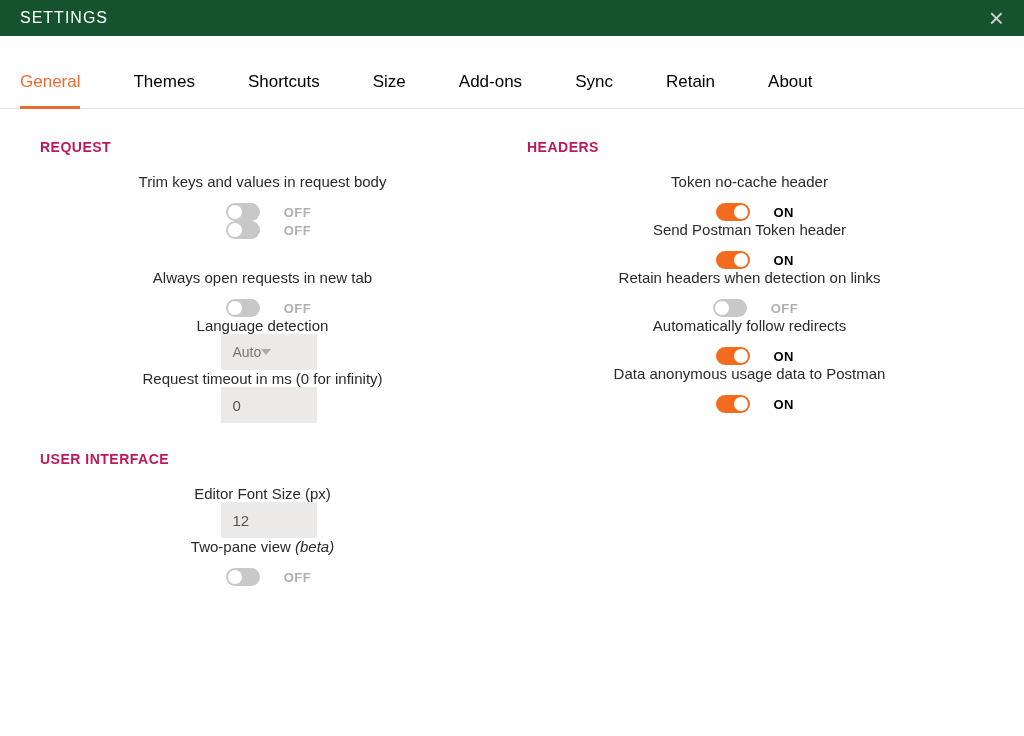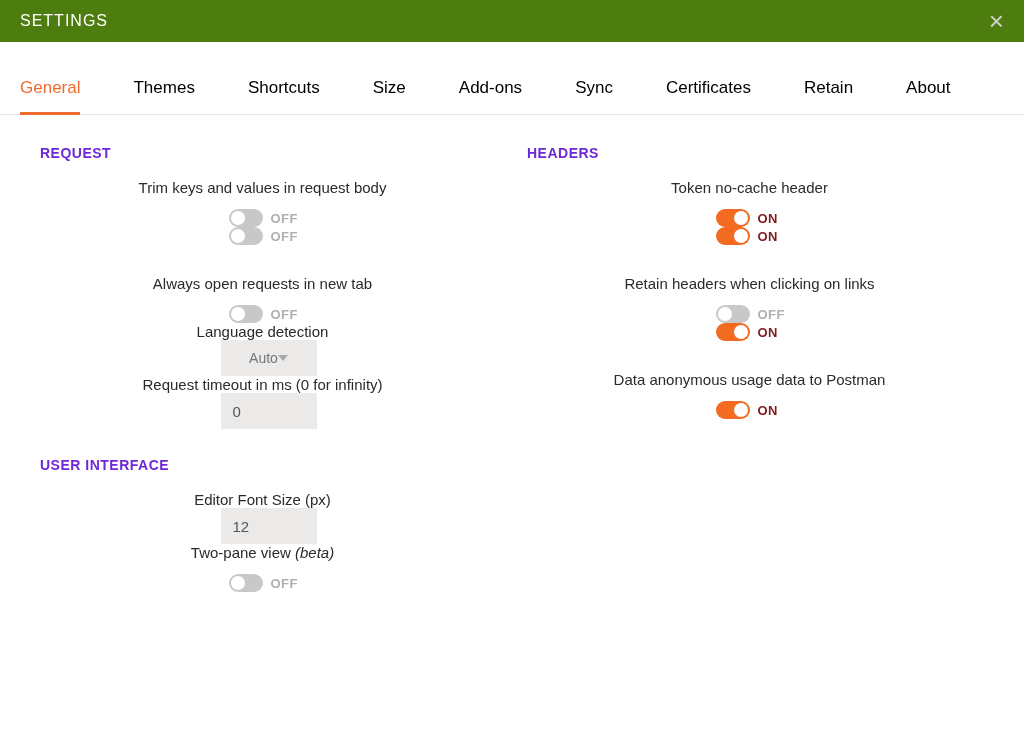--- a/index.html
+++ b/index.html
@@ -5,23 +5,23 @@
   * { box-sizing: border-box; margin: 0; padding: 0; }
   body {
     font-family: "Helvetica Neue", Helvetica, Arial, sans-serif;
     background: #fff;
     width: 1024px;
     height: 736px;
     overflow: hidden;
     color: #333;
   }
   .titlebar {
-    background: #4d7c0f;
+    background: #14532d;
     color: #fff;
-    height: 42px;
+    height: 36px;
     display: flex;
     align-items: center;
     justify-content: space-between;
     padding: 0 20px;
   }
   .titlebar .title {
     font-size: 16px;
     letter-spacing: 1px;
     font-weight: 400;
   }
@@ -55,21 +55,21 @@
     padding: 30px 40px 0 40px;
     gap: 30px;
   }
   .column {
     flex: 1;
   }
   .section-title {
     font-size: 14px;
     font-weight: 700;
     letter-spacing: 0.5px;
-    color: #6d28d9;
+    color: #be185d;
     margin-bottom: 18px;
   }
   .row {
     display: flex;
     align-items: center;
     justify-content: space-between;
     min-height: 48px;
     font-size: 15px;
     color: #2a2a2a;
     flex-direction: column;
@@ -77,21 +77,21 @@
   .row .label {
     flex: 1;
     padding-right: 12px;
   }
   .row .label .beta {
     font-style: italic;
   }
   .control {
     display: flex;
     align-items: center;
-    gap: 8px;
+    gap: 24px;
     min-width: 80px;
     justify-content: flex-start;
   }
   
   .toggle {
     width: 34px;
     height: 18px;
     border-radius: 10px;
     position: relative;
     cursor: pointer;
@@ -107,30 +107,30 @@
   .toggle.off { background: #c8c8c8; }
   .toggle.off .knob { left: 2px; }
   .toggle.on { background: #f26b21; }
   .toggle.on .knob { right: 2px; }
   .toggle-label {
     font-size: 13px;
     font-weight: 700;
     letter-spacing: 0.5px;
   }
   .toggle-label.off { color: #b0b0b0; }
-  .toggle-label.on { color: #7f1d1d; }
+  .toggle-label.on { color: #000000; }
   
   .select {
     background: #eceae8;
     border: none;
     height: 36px;
     width: 96px;
     display: flex;
     align-items: center;
-    justify-content: center;
+    justify-content: flex-start;
     padding: 0 12px;
     font-size: 14px;
     color: #777;
     cursor: pointer;
   }
   .select .chev {
     width: 0; height: 0;
     border-left: 5px solid transparent;
     border-right: 5px solid transparent;
     border-top: 6px solid #aaa;
@@ -156,21 +156,20 @@
   <div class="close">×</div>
 </div>
 
 <div class="tabs">
   <div class="tab active">General</div>
   <div class="tab">Themes</div>
   <div class="tab">Shortcuts</div>
   <div class="tab">Size</div>
   <div class="tab">Add-ons</div>
   <div class="tab">Sync</div>
-  <div class="tab">Certificates</div>
   <div class="tab">Retain</div>
   <div class="tab">About</div>
 </div>
 
 <div class="content">
 
   <div class="column">
 
     <div class="section-title">REQUEST</div>
 
@@ -253,39 +252,41 @@
       <div class="label">Token no-cache header</div>
       <div class="control">
         <div class="toggle on">
             <div class="knob"></div>
           </div>
         <span class="toggle-label on">ON</span>
       </div>
     </div>
 
     <div class="row">
+      <div class="label">Send Postman Token header</div>
       <div class="control">
         <div class="toggle on">
             <div class="knob"></div>
           </div>
         <span class="toggle-label on">ON</span>
       </div>
     </div>
 
     <div class="row">
-      <div class="label">Retain headers when clicking on links</div>
-      <div class="control">
-        <div class="toggle off">
-            <div class="knob"></div>
-          </div>
-        <span class="toggle-label off">OFF</span>
-      </div>
-    </div>
-
-    <div class="row">
+      <div class="label">Retain headers when detection on links</div>
+      <div class="control">
+        <div class="toggle off">
+            <div class="knob"></div>
+          </div>
+        <span class="toggle-label off">OFF</span>
+      </div>
+    </div>
+
+    <div class="row">
+      <div class="label">Automatically follow redirects</div>
       <div class="control">
         <div class="toggle on">
             <div class="knob"></div>
           </div>
         <span class="toggle-label on">ON</span>
       </div>
     </div>
 
     <div class="row">
       <div class="label">Data anonymous usage data to Postman</div>

